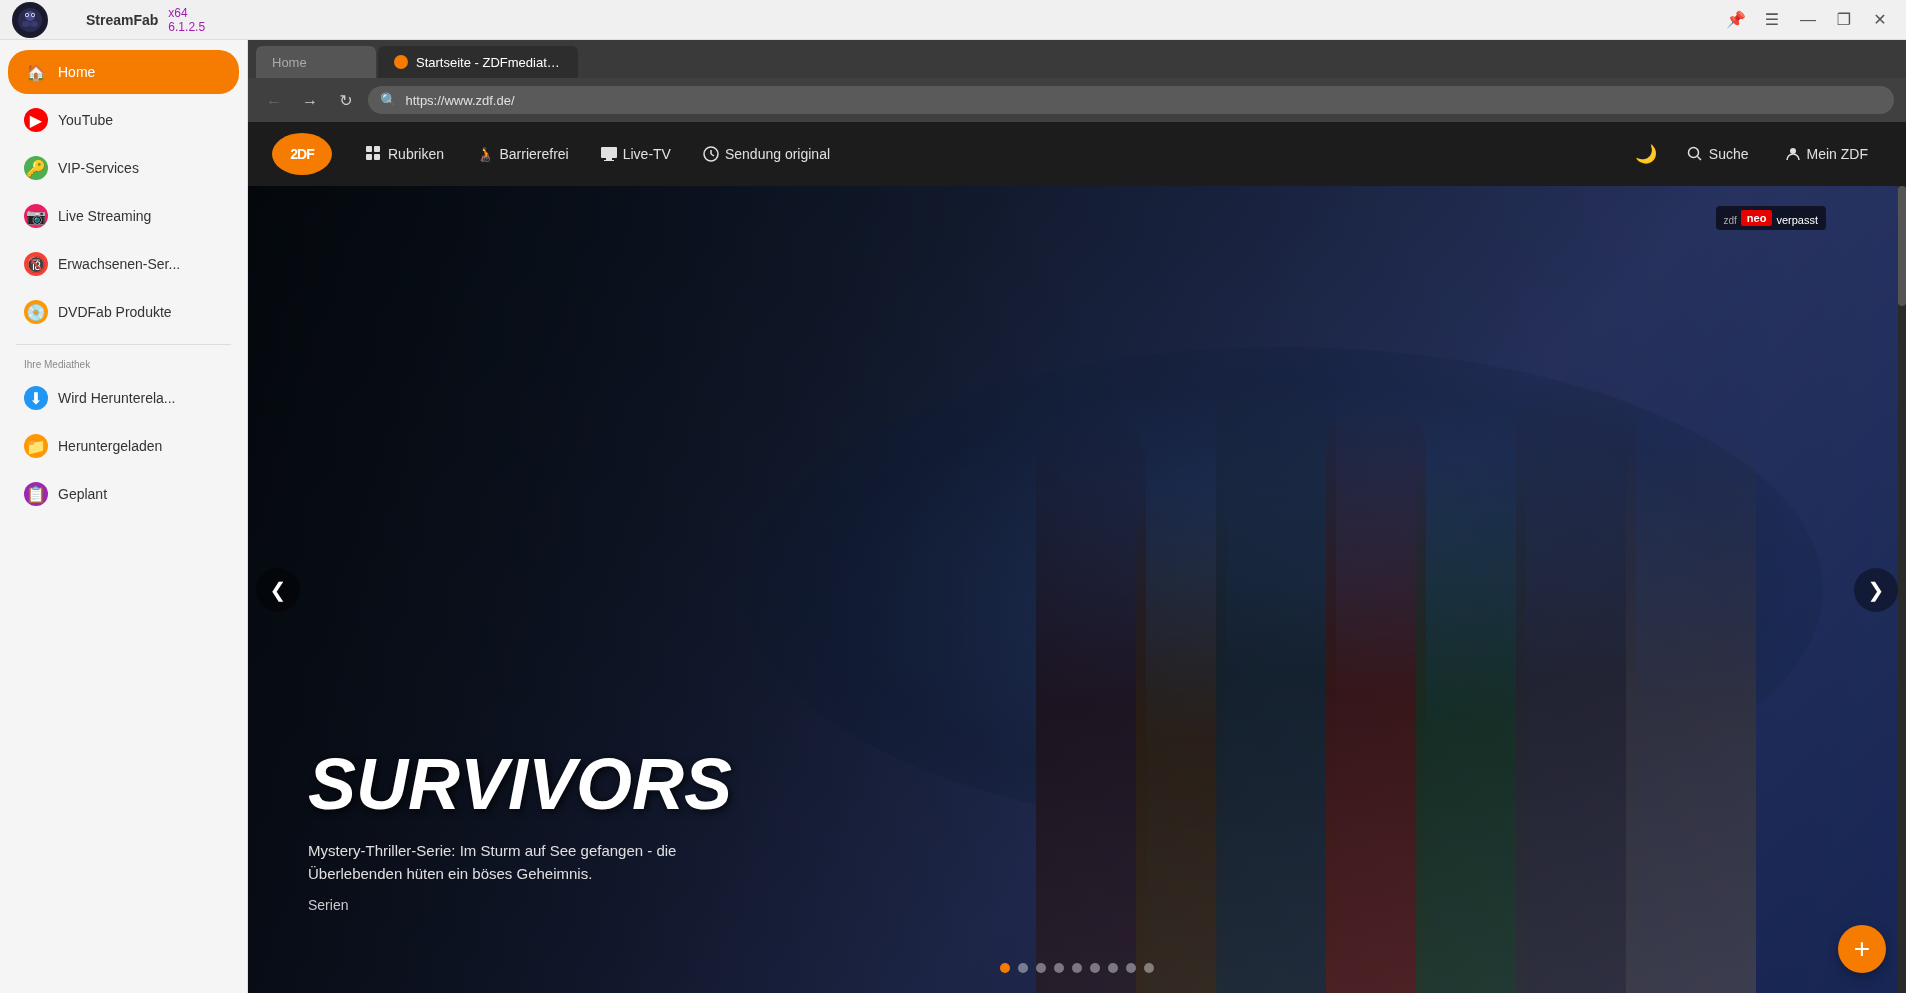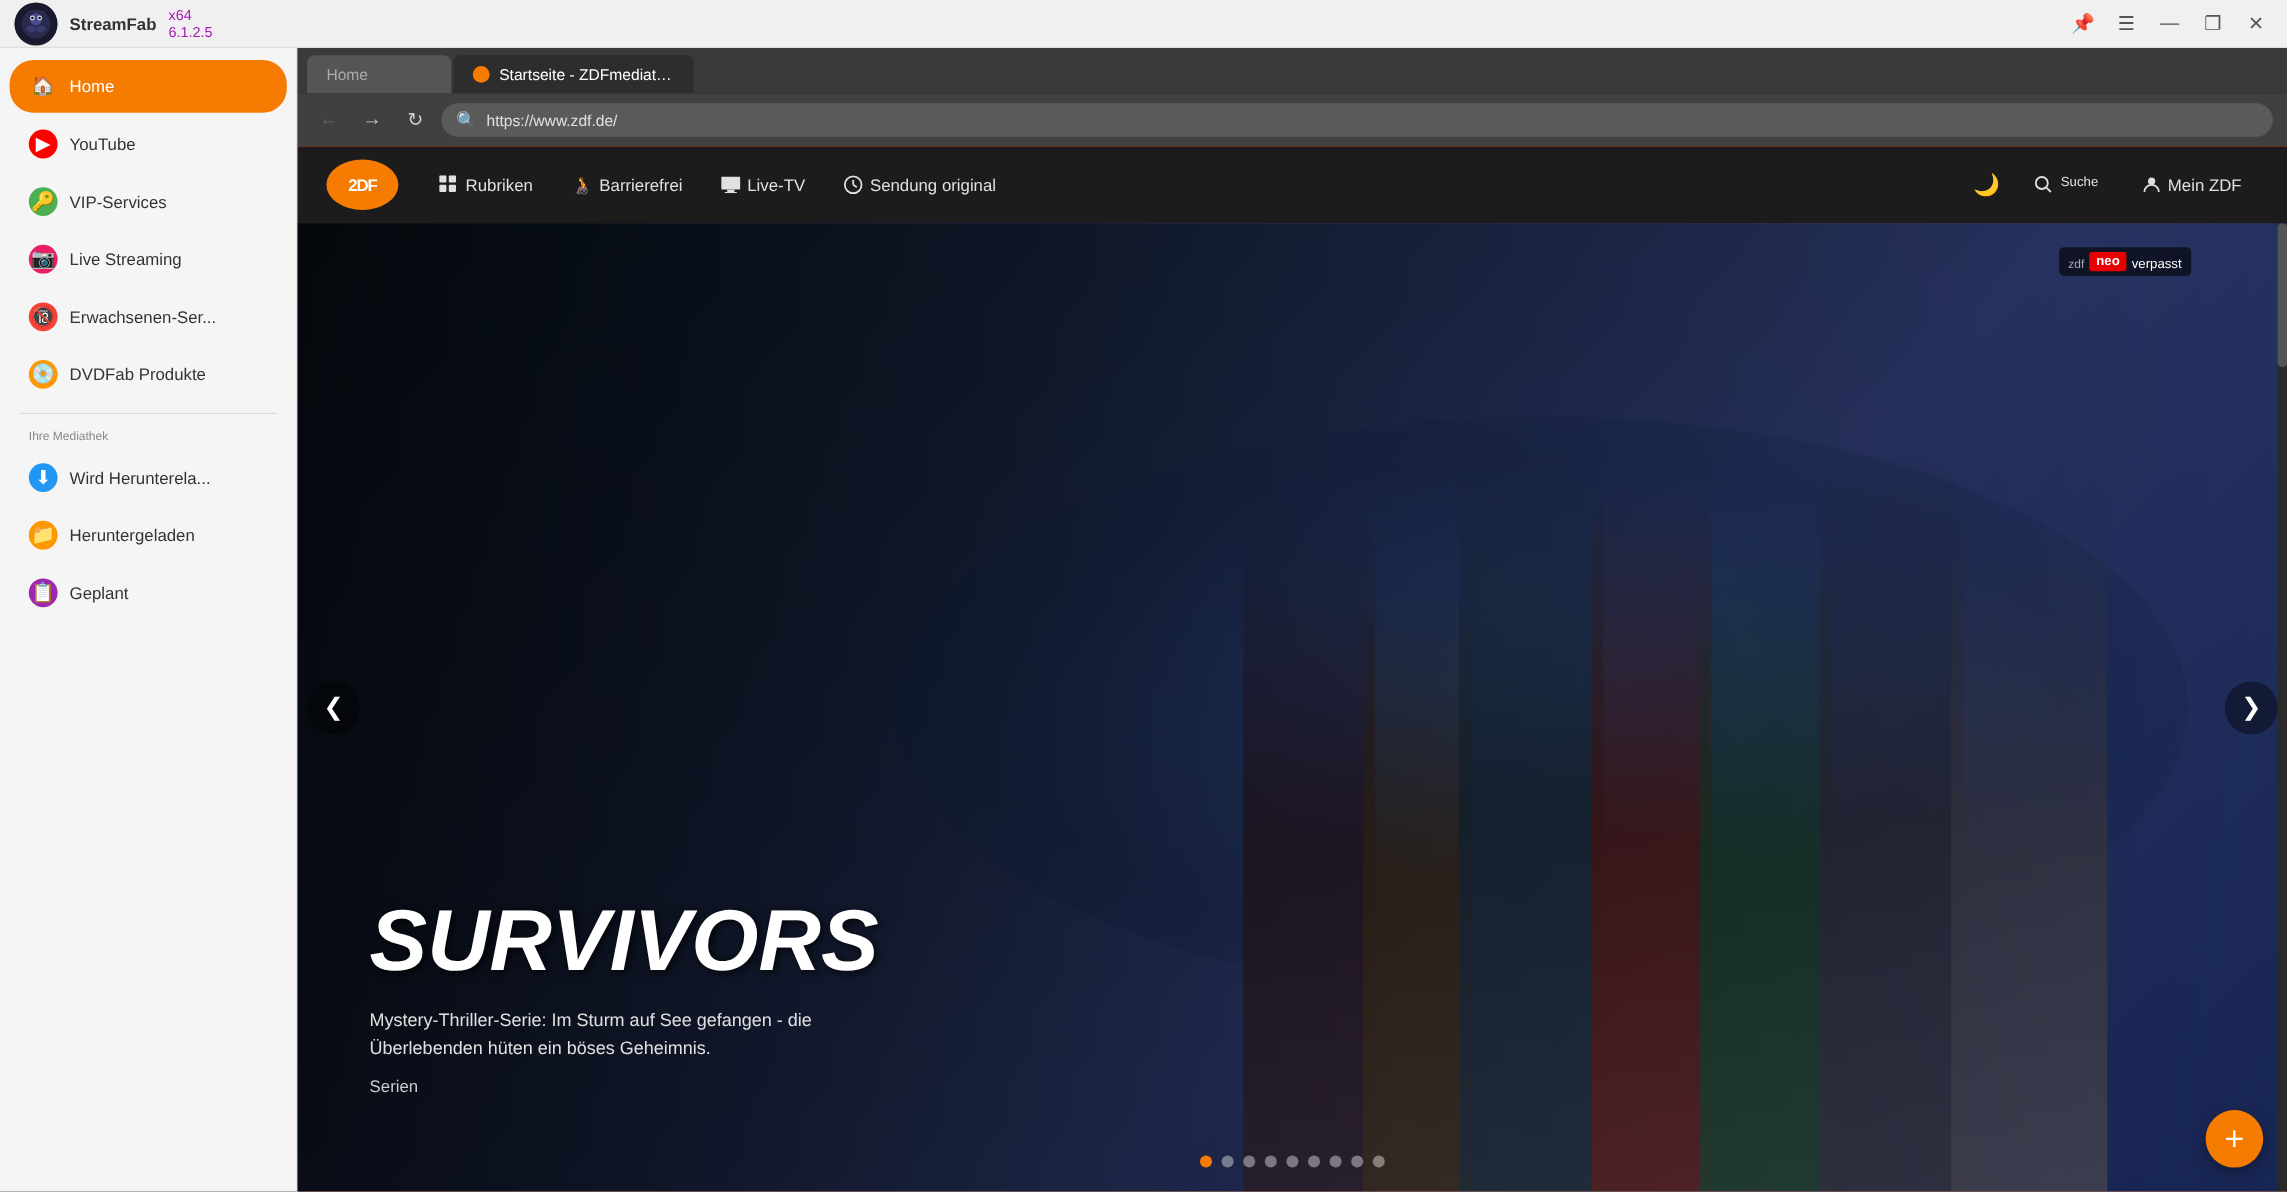--- a/index.html
+++ b/index.html
@@ -24,21 +24,21 @@
       width: 36px;
       height: 36px;
       border-radius: 50%;
       background: #1a1a2e;
       display: flex;
       align-items: center;
       justify-content: center;
       overflow: hidden;
     }
     .app-logo svg { width: 32px; height: 32px; }
-    .app-title { font-size: 14px; font-weight: bold; color: #333; }
+    .app-title { font-size: 14px; font-weight: bold; color: #333; margin-left: 28px; }
     .app-version { font-size: 12px; color: #a21caf; }
     .title-bar-controls { display: flex; gap: 8px; }
     .title-btn {
       width: 28px; height: 28px;
       background: none; border: none; cursor: pointer;
       display: flex; align-items: center; justify-content: center;
       font-size: 16px; color: #555;
       border-radius: 4px;
     }
 
@@ -153,21 +153,21 @@
       gap: 8px;
     }
     .url-bar .search-icon { color: #aaa; font-size: 14px; }
     .url-text { font-size: 13px; color: #e0e0e0; flex: 1; }
 
     
     .content-area {
       flex: 1;
       overflow: hidden;
       position: relative;
-      background: #c2410c;
+      background: #14532d;
     }
 
     
     .zdf-nav {
       height: 64px;
       background: #1c1c1c;
       display: flex;
       align-items: center;
       padding: 0 24px;
       gap: 0;
@@ -205,23 +205,23 @@
     }
     .zdf-nav-icon {
       width: 36px; height: 36px;
       display: flex; align-items: center; justify-content: center;
       color: #e0e0e0;
       cursor: pointer;
       border-radius: 4px;
       font-size: 18px;
     }
     .zdf-search-btn {
-      display: flex; align-items: flex-start; gap: 6px;
+      display: flex; align-items: flex-end; gap: 6px;
       padding: 8px 14px;
-      color: #e0e0e0; font-size: 11px; cursor: pointer;
+      color: #e0e0e0; font-size: 14px; cursor: pointer;
     }
     .zdf-account-btn {
       display: flex; align-items: flex-end; gap: 6px;
       padding: 8px 14px;
       color: #e0e0e0; font-size: 14px; cursor: pointer;
     }
 
     
     .hero-area {
       width: 100%;

